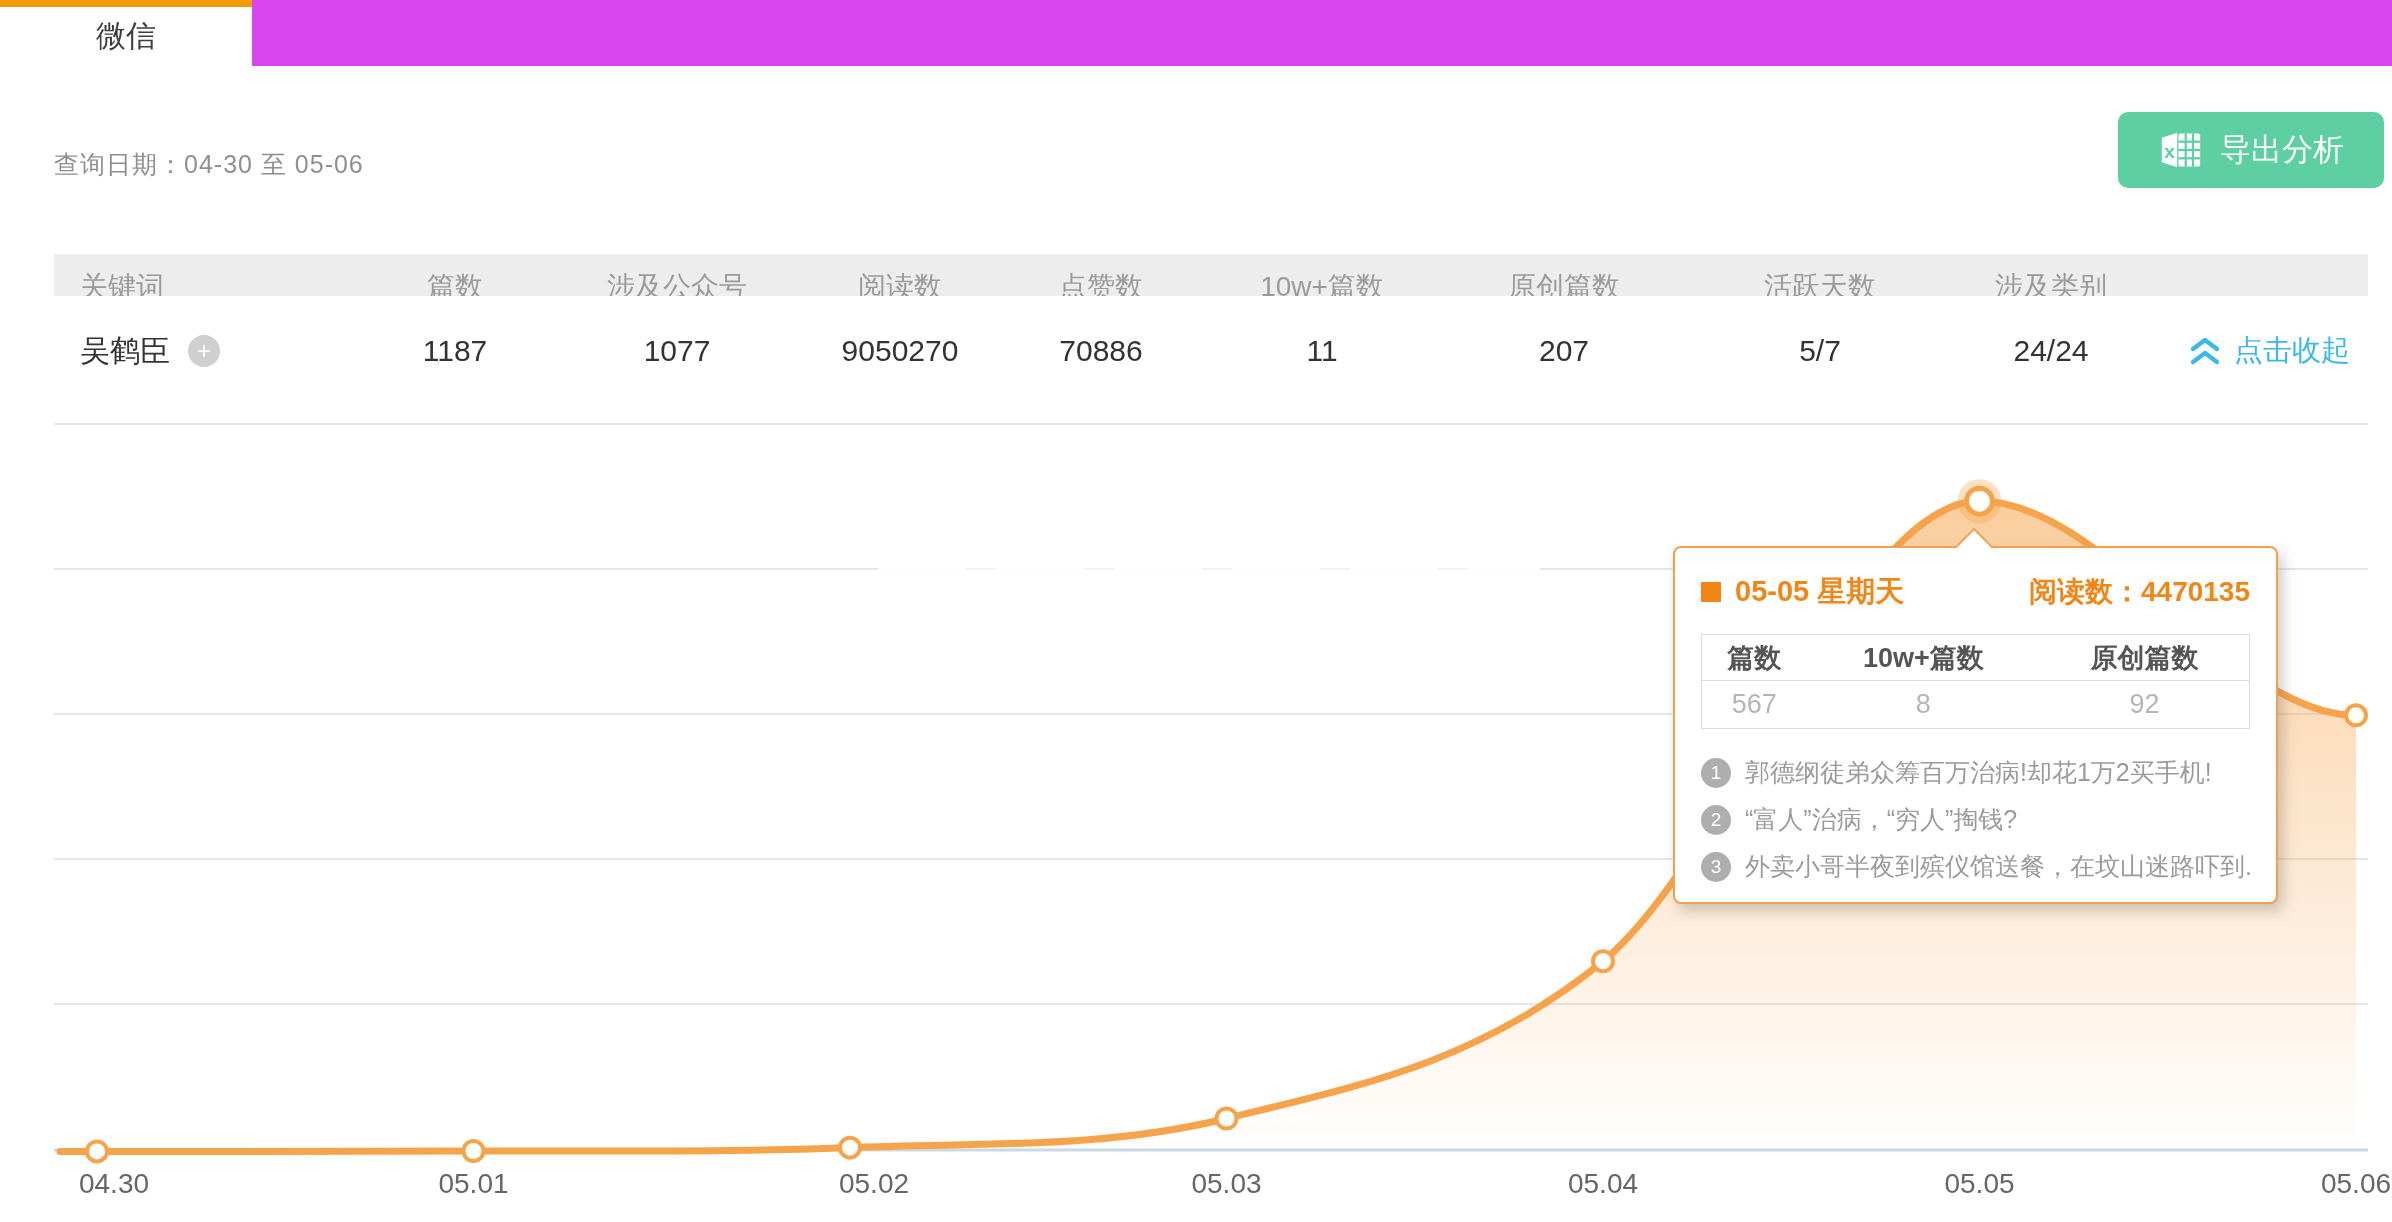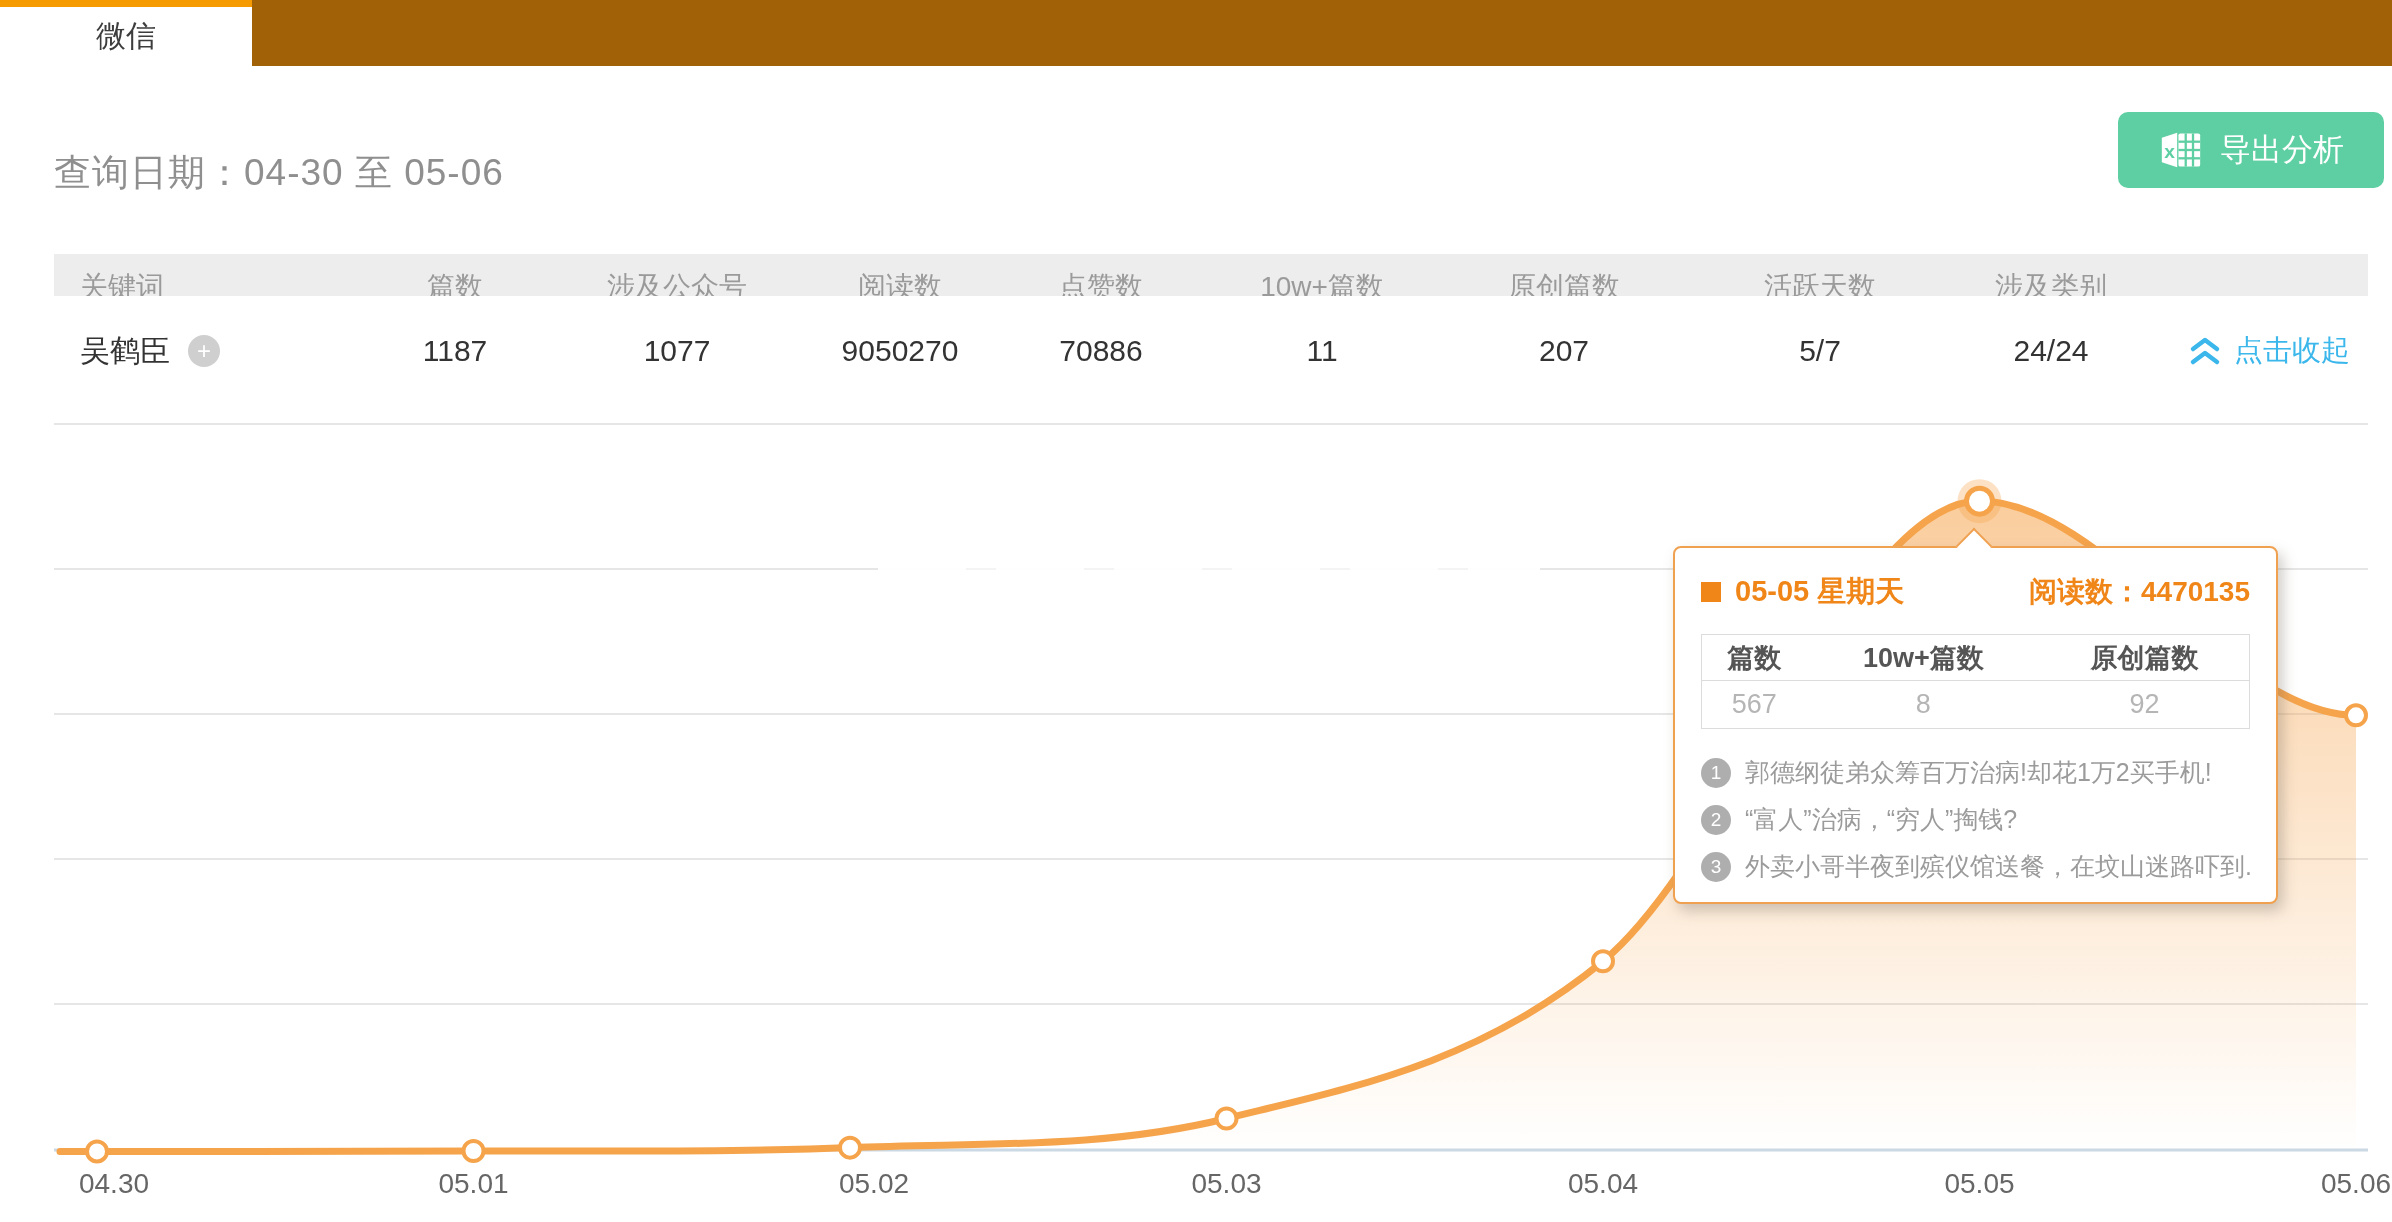--- a/index.html
+++ b/index.html
@@ -1,27 +1,27 @@
 <!DOCTYPE html>
 <html><head>
 <meta charset="utf-8">
 <style>
   * { margin:0; padding:0; box-sizing:border-box; }
   html,body { width:2392px; height:1222px; background:#fff; overflow:hidden;
               font-family:"Liberation Sans", sans-serif; }
   .stage { position:relative; width:2392px; height:1222px; }
 
   
-  .tabbar { position:absolute; left:0; top:0; width:2392px; height:66px; background:#a16207; }
+  .tabbar { position:absolute; left:0; top:0; width:2392px; height:66px; background:#d946ef; }
   .tab-active { position:absolute; left:0; top:0; width:252px; height:66px; background:#fff;
                 border-top:7px solid #F59A00; display:flex; align-items:center; justify-content:center;
                 font-size:30px; color:#3d3d3d; }
 
   
-  .query { position:absolute; left:54px; top:148px; font-size:37px; color:#8f8f8f; letter-spacing:1px; }
+  .query { position:absolute; left:54px; top:148px; font-size:25px; color:#8f8f8f; letter-spacing:1px; }
   .export-btn { position:absolute; left:2118px; top:112px; width:266px; height:76px; background:#5ECFA2;
                 border:none; border-radius:10px; display:flex; align-items:center; justify-content:center;
                 gap:16px; cursor:pointer; }
   .export-btn span { color:#fff; font-size:31px; }
 
   
   .thead, .trow { position:absolute; left:54px; width:2314px; display:grid;
                   grid-template-columns:290px 222px 222px 224px 178px 264px 220px 292px 170px 1fr;
                   align-items:center; }
   .thead { top:230px; height:66px; background:#ededed; color:#9a9a9a; font-size:28px;margin-top:24px; }

